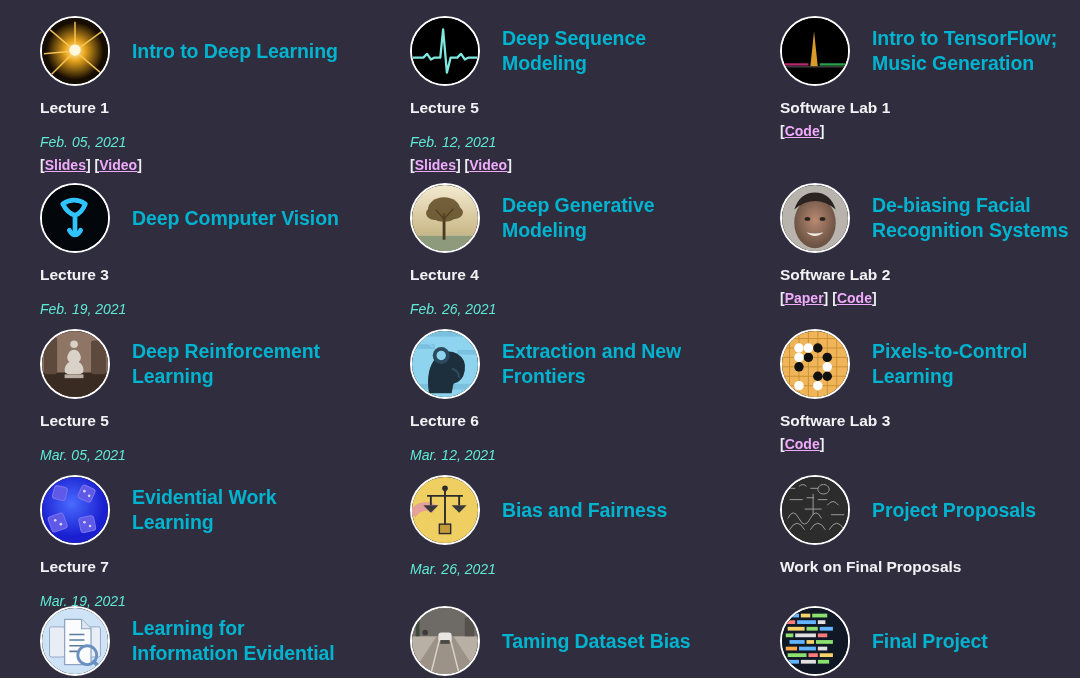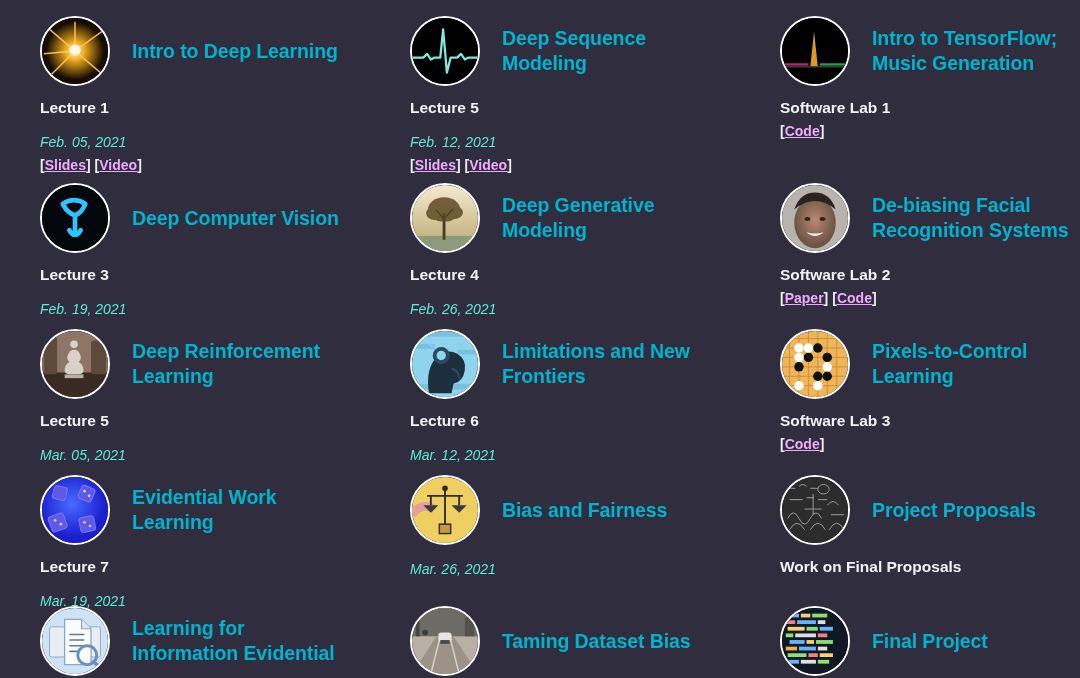--- a/index.html
+++ b/index.html
@@ -262,21 +262,21 @@
             <circle cx="31" cy="26" r="9" fill="#2b4a5d"></circle>
             <circle cx="31" cy="26" r="5" fill="#8fd4ef"></circle>
             <g stroke="#8fd4ef" stroke-width="1.6" fill="none">
               <path d="M22 17 l-5 -4"></path>
               <path d="M40 15 l5 -5"></path>
               <path d="M31 12 l0 -6"></path>
             </g>
             <path d="M42 40 q8 2 8 10" stroke="#2b4a5d" stroke-width="2.5" fill="none"></path>
           </svg>
         </div>
-        <a class="title" href="#" style="text-decoration: none;">Limitations and New
+        <a class="title" href="#" style="text-decoration: none;">Extraction and New
 Frontiers</a>
       </div>
       <div class="meta">
         <div class="lecture-label">Lecture 6</div>
         <div class="date">Mar. 12, 2021</div>
       </div>
     </div>
     <div class="cell col3" style="top: 329px;">
       <div class="head">
         <div class="thumb">

